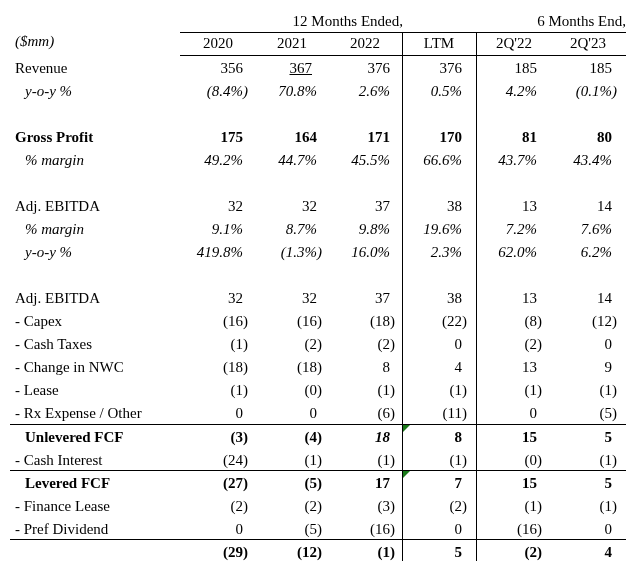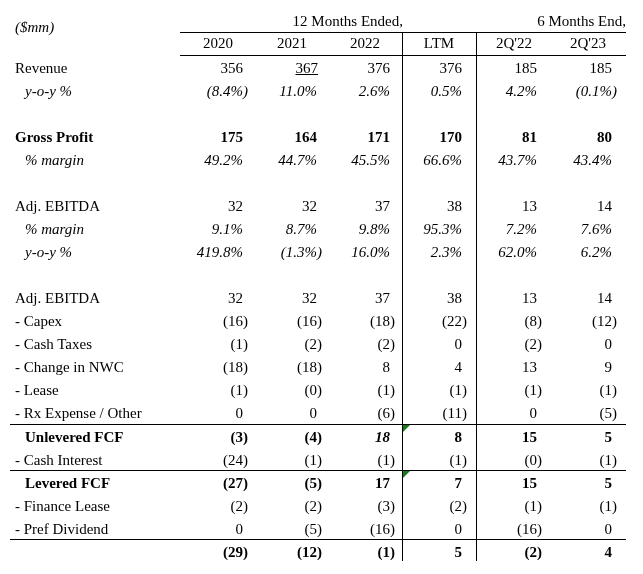--- a/index.html
+++ b/index.html
@@ -19,47 +19,47 @@
   .hdr-col { position: absolute; top: 35px; text-align: center; white-space: nowrap; }
 </style>
 </head>
 <body>
 
 <div class="abs hdr-group" style="left:180px; top:12px; width:223px;">12 Months Ended,</div>
 <div class="abs hdr-group" style="left:476px; top:12px; width:150px;">6 Months End,</div>
 
 <div class="hline" style="left:180px; top:32px; width:446px;"></div>
 
-<div class="abs it" style="left:15px; top:18px;">($mm)</div>
+<div class="abs it" style="left:15px; top:32px;">($mm)</div>
 <div class="hdr-col" style="left:188px; width:60px;">2020</div>
 <div class="hdr-col" style="left:262px; width:60px;">2021</div>
 <div class="hdr-col" style="left:335px; width:60px;">2022</div>
 <div class="hdr-col" style="left:409px; width:60px;">LTM</div>
 <div class="hdr-col" style="left:484px; width:60px;">2Q'22</div>
 <div class="hdr-col" style="left:558px; width:60px;">2Q'23</div>
 
 <div class="hline" style="left:180px; top:55px; width:446px;"></div>
 
 <div class="vline" style="left:402px; top:33px; height:528px;"></div>
 <div class="vline" style="left:476px; top:33px; height:528px;"></div>
 
 <div id="rows">
     <div class="row" style="top: 58px;">
       <span class="label ">Revenue</span>
       <span class="c " style="left: 173px; width: 70px;">356</span>
-      <span class="c " style="left: 248px; width: 70px; text-decoration: underline;">367</span>
+      <span class="c " style="left: 242px; width: 70px; text-decoration: underline;">367</span>
       <span class="c " style="left: 320px; width: 70px;">376</span>
       <span class="c " style="left: 392px; width: 70px;">376</span>
       <span class="c " style="left: 467px; width: 70px;">185</span>
       <span class="c " style="left: 542px; width: 70px;">185</span>
     </div>
     <div class="row" style="top: 81px;">
       <span class="label it indent">y-o-y %</span>
       <span class="c it" style="left: 178px; width: 70px;">(8.4%)</span>
-      <span class="c it" style="left: 247px; width: 70px;">11.0%</span>
+      <span class="c it" style="left: 247px; width: 70px;">70.8%</span>
       <span class="c it" style="left: 320px; width: 70px;">2.6%</span>
       <span class="c it" style="left: 392px; width: 70px;">0.5%</span>
       <span class="c it" style="left: 467px; width: 70px;">4.2%</span>
       <span class="c it" style="left: 547px; width: 70px;">(0.1%)</span>
     </div>
     <div class="row" style="top: 127px; font-weight: bold;">
       <span class="label ">Gross Profit</span>
       <span class="c " style="left: 173px; width: 70px;">175</span>
       <span class="c " style="left: 247px; width: 70px;">164</span>
       <span class="c " style="left: 320px; width: 70px;">171</span>
@@ -83,21 +83,21 @@
       <span class="c " style="left: 320px; width: 70px;">37</span>
       <span class="c " style="left: 392px; width: 70px;">38</span>
       <span class="c " style="left: 467px; width: 70px;">13</span>
       <span class="c " style="left: 542px; width: 70px;">14</span>
     </div>
     <div class="row" style="top: 219px;">
       <span class="label it indent">% margin</span>
       <span class="c it" style="left: 173px; width: 70px;">9.1%</span>
       <span class="c it" style="left: 247px; width: 70px;">8.7%</span>
       <span class="c it" style="left: 320px; width: 70px;">9.8%</span>
-      <span class="c it" style="left: 392px; width: 70px;">95.3%</span>
+      <span class="c it" style="left: 392px; width: 70px;">19.6%</span>
       <span class="c it" style="left: 467px; width: 70px;">7.2%</span>
       <span class="c it" style="left: 542px; width: 70px;">7.6%</span>
     </div>
     <div class="row" style="top: 242px;">
       <span class="label it indent">y-o-y %</span>
       <span class="c it" style="left: 173px; width: 70px;">419.8%</span>
       <span class="c it" style="left: 252px; width: 70px;">(1.3%)</span>
       <span class="c it" style="left: 320px; width: 70px;">16.0%</span>
       <span class="c it" style="left: 392px; width: 70px;">2.3%</span>
       <span class="c it" style="left: 467px; width: 70px;">62.0%</span>

